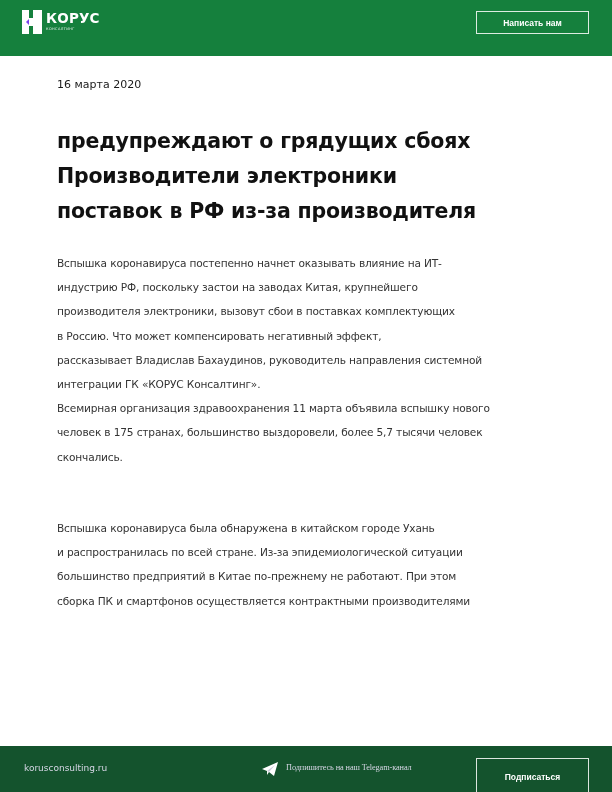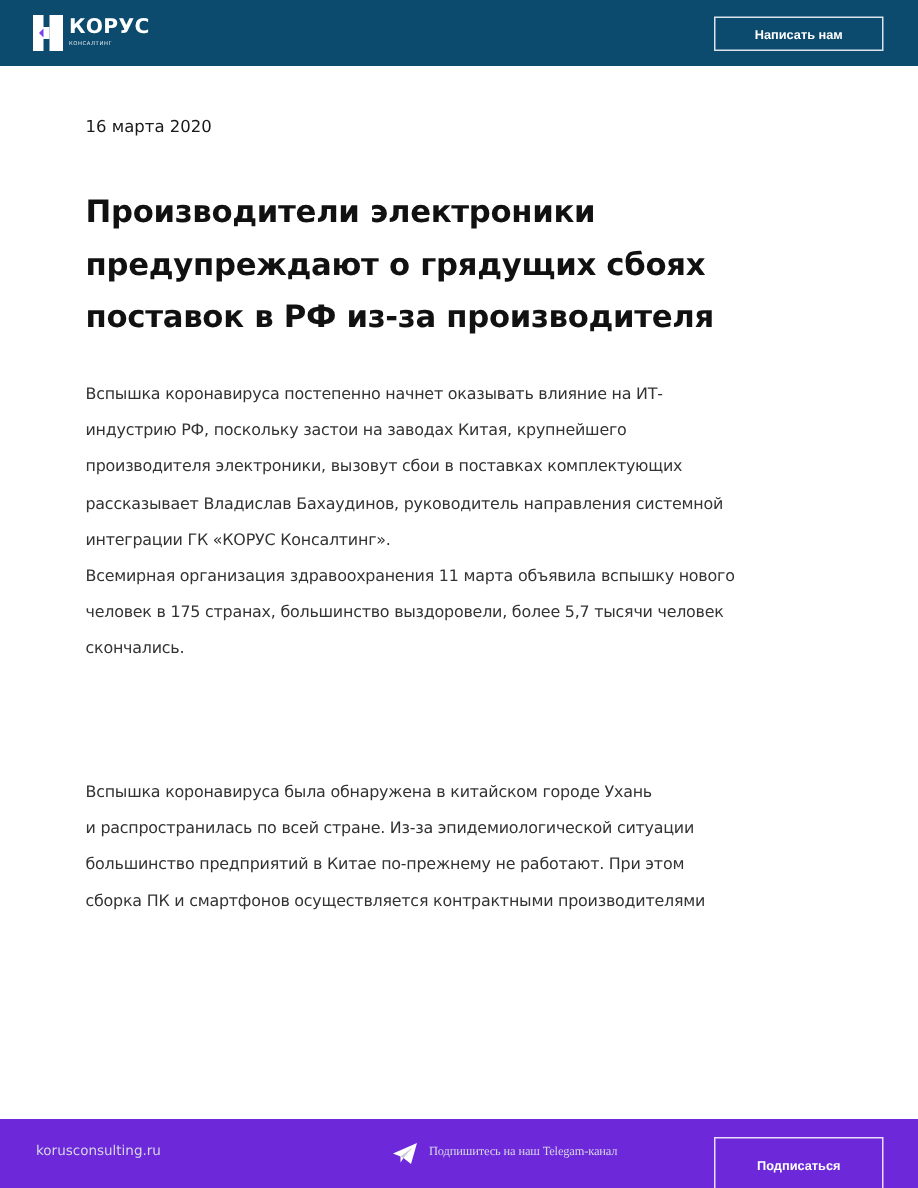--- a/index.html
+++ b/index.html
@@ -1,21 +1,21 @@
 <!DOCTYPE html>
 <html><head>
   <meta charset="utf-8">
   <style>
     * { margin: 0; padding: 0; box-sizing: border-box; }
     html, body { width: 612px; height: 792px; background: #ffffff; overflow: hidden; }
     body { position: relative; font-family: "DejaVu Sans", "Liberation Sans", sans-serif; color: #1a1a1a; }
 
     .header {
-      position: absolute; left: 0; top: 0; width: 612px; height: 44px;
-      background: #0c4a6e;
+      position: absolute; left: 0; top: 0; width: 612px; height: 56px;
+      background: #15803d;
     }
     .logo { position: absolute; left: 22px; top: 10px; height: 24px; display: flex; align-items: flex-start; }
     .logo-icon { width: 20px; height: 24px; margin-right: 4px; }
     .logo-text-wrap { display: flex; flex-direction: column; }
     .logo-text {
       color: #ffffff; font-family: "DejaVu Sans", sans-serif; font-weight: bold;
       font-size: 13.5px; letter-spacing: 0.2px; line-height: 15px; margin-top: 1px;
     }
     .logo-sub {
       color: #ffffff; font-size: 3.5px; letter-spacing: 0.4px; line-height: 5px; margin-top: 1px; opacity: 0.9;
@@ -40,21 +40,21 @@
       position: absolute; left: 57px; width: 510px;
       font-family: "DejaVu Sans", sans-serif; font-size: 10.6px; color: #333333;
       line-height: 24.2px; letter-spacing: -0.15px;
     }
     .body-block p { white-space: nowrap; }
     .block1 { top: 251px; }
     .block2 { top: 516px; }
 
     .footer {
       position: absolute; left: 0; top: 746px; width: 612px; height: 46px;
-      background: #6d28d9;
+      background: #14532d;
     }
     .site-link {
       position: absolute; left: 24px; top: 17px;
       font-family: "DejaVu Sans", sans-serif; font-size: 9px; color: #d7d7e6; cursor: pointer;
     }
     .tg-icon { position: absolute; left: 262px; top: 16px; width: 16px; height: 14px; }
     .tg-text {
       position: absolute; left: 286px; top: 17px;
       font-family: Liberation Serif, serif; font-size: 8.3px; color: #d7d7e6; letter-spacing: -0.1px;
     }
@@ -80,29 +80,30 @@
       <span class="logo-text">КОРУС</span>
       <span class="logo-sub">КОНСАЛТИНГ</span>
     </div>
   </div>
   <button class="write-btn">Написать нам</button>
 </header>
 
 <div class="date">16 марта 2020</div>
 
 <h1 class="title">
+  <div>предупреждают о грядущих сбоях</div>
   <div>Производители электроники</div>
-  <div>предупреждают о грядущих сбоях</div>
   <div>поставок в РФ из-за производителя</div>
 </h1>
 
 <div class="body-block block1">
   <p>Вспышка коронавируса постепенно начнет оказывать влияние на ИТ-</p>
   <p>индустрию РФ, поскольку застои на заводах Китая, крупнейшего</p>
   <p>производителя электроники, вызовут сбои в поставках комплектующих</p>
+  <p>в Россию. Что может компенсировать негативный эффект,</p>
   <p>рассказывает Владислав Бахаудинов, руководитель направления системной</p>
   <p>интеграции ГК «КОРУС Консалтинг».</p>
   <p>Всемирная организация здравоохранения 11 марта объявила вспышку нового</p>
   <p>человек в 175 странах, большинство выздоровели, более 5,7 тысячи человек</p>
   <p>скончались.</p>
 </div>
 
 <div class="body-block block2">
   <p>Вспышка коронавируса была обнаружена в китайском городе Ухань</p>
   <p>и распространилась по всей стране. Из-за эпидемиологической ситуации</p>

